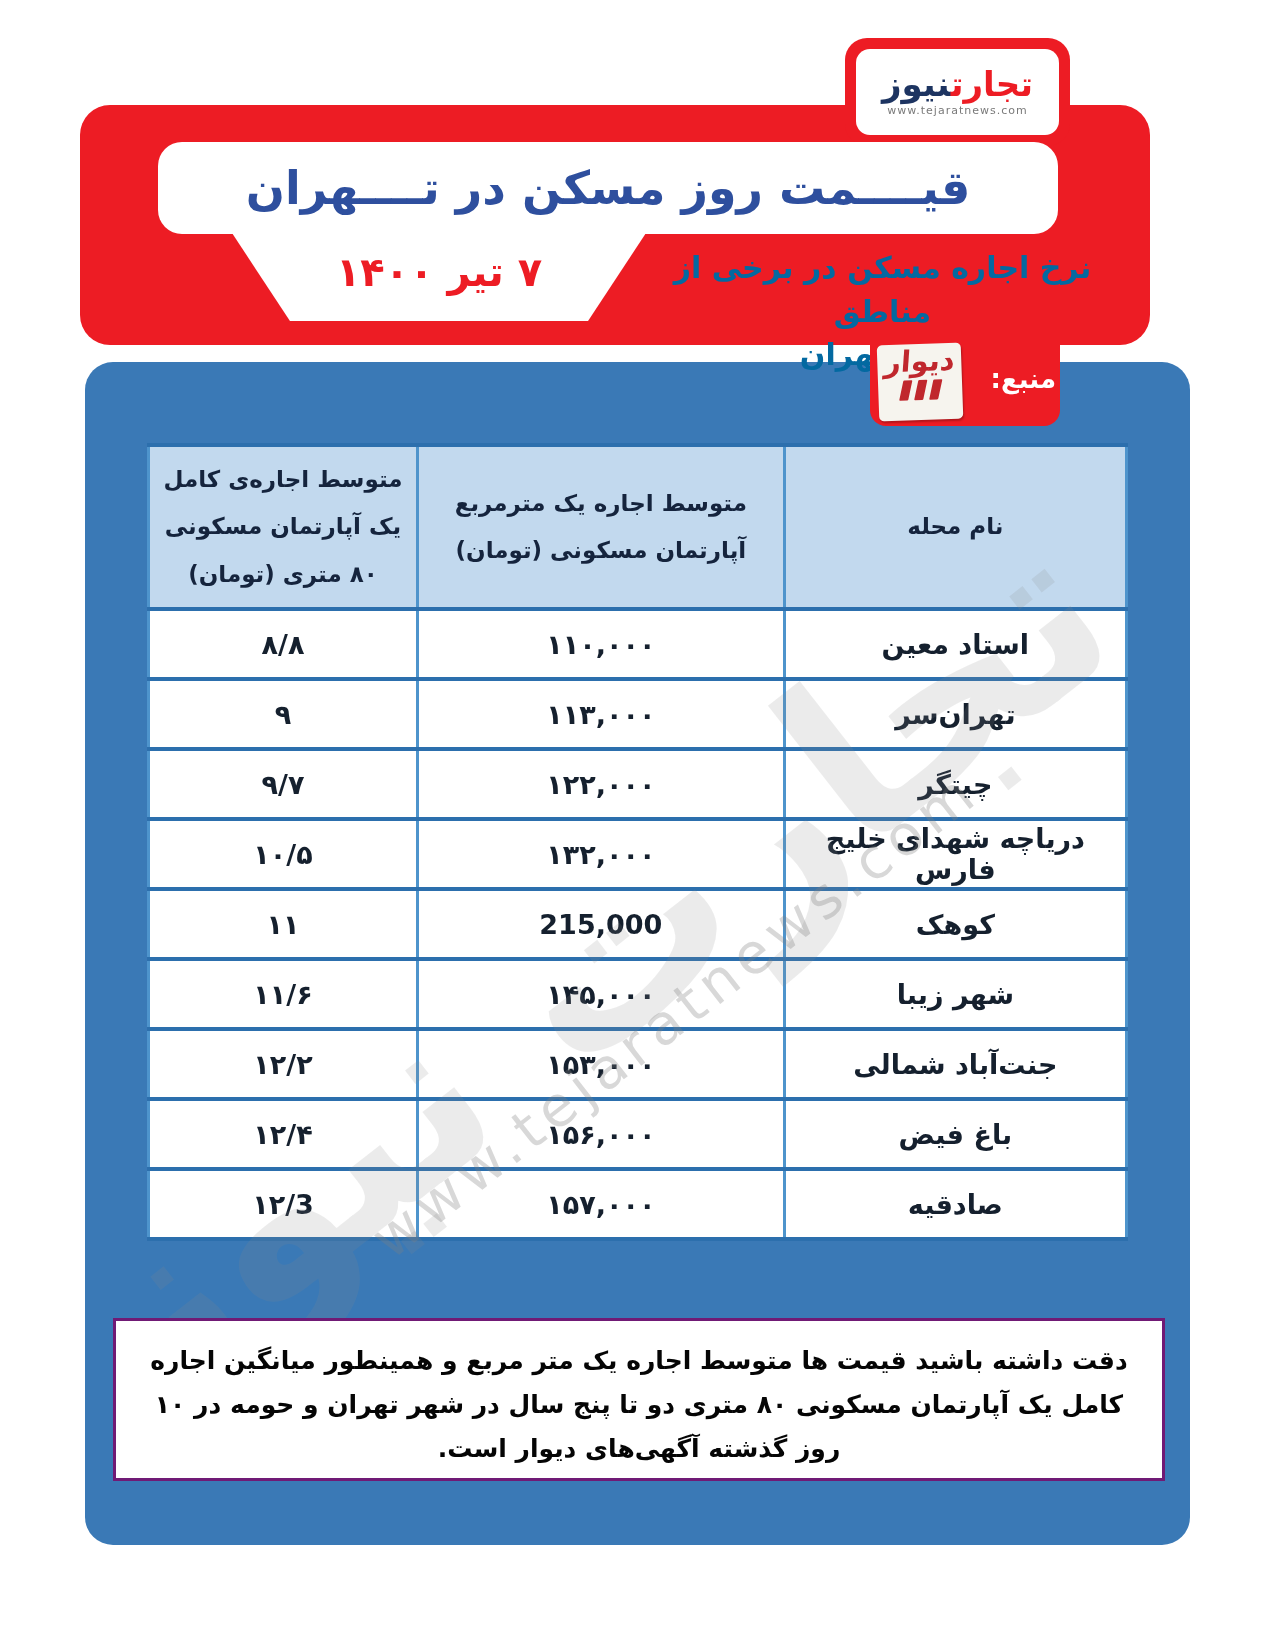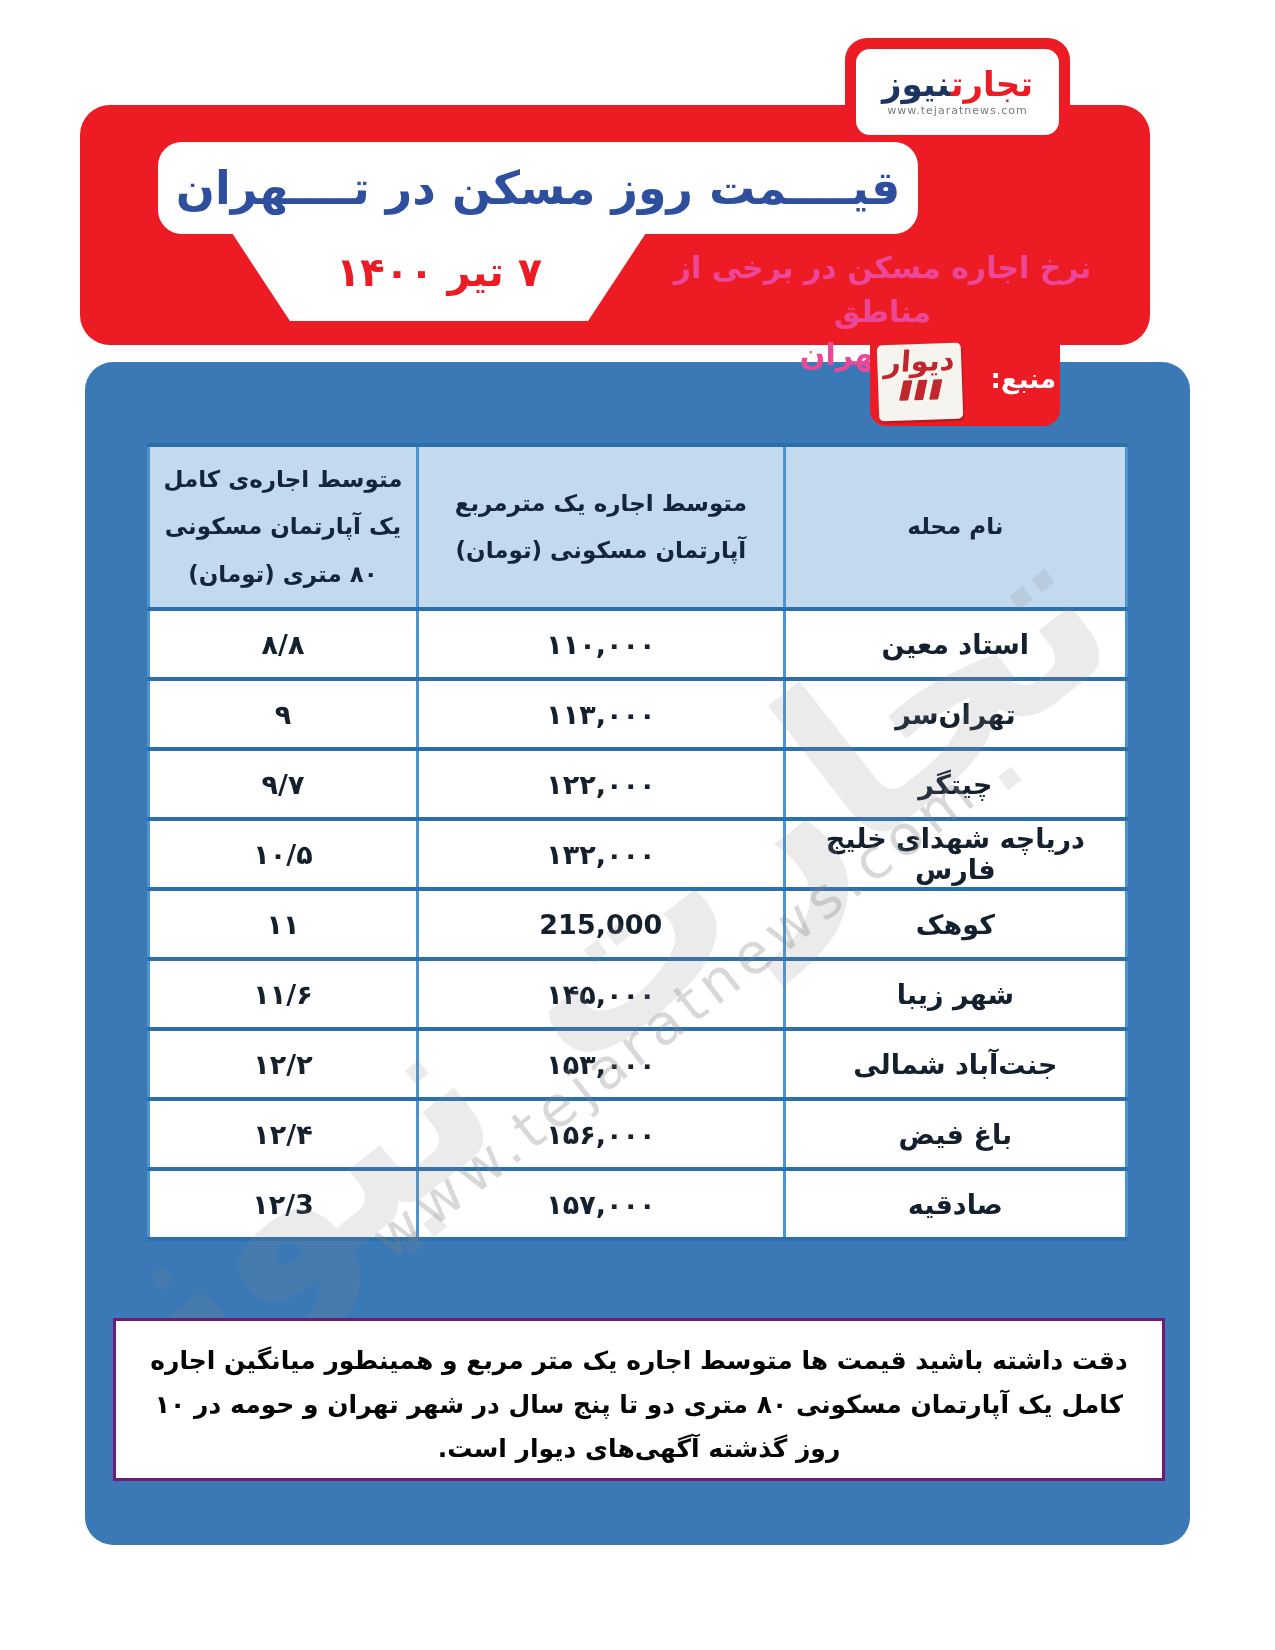--- a/index.html
+++ b/index.html
@@ -22,35 +22,35 @@
   .logo-inner{
     width:203px;height:86px;background:#ffffff;border-radius:14px;
     display:flex;flex-direction:column;align-items:center;justify-content:center;
   }
   .logo-line{direction:rtl;font-weight:700;font-size:34px;line-height:1;letter-spacing:-1px;}
   .logo-red{color:#ed1c24;}
   .logo-navy{color:#1d3461;}
   .logo-url{font-size:11px;color:#7a7a7a;letter-spacing:1px;margin-top:3px;}
 
   .title-box{
-    left:158px;top:142px;width:760px;height:92px;background:#ffffff;border-radius:24px;
+    left:158px;top:142px;width:900px;height:92px;background:#ffffff;border-radius:24px;
     z-index:3;display:flex;align-items:center;justify-content:center;
   }
   .main-title{
     direction:rtl;color:#2e4f9e;font-size:46px;font-weight:700;white-space:nowrap;
   }
   .date-tab{
     left:232px;top:233px;width:414px;height:88px;background:#ffffff;z-index:3;
     clip-path:polygon(0 0,100% 0,86% 100%,14% 100%);
     display:flex;align-items:center;justify-content:center;
   }
   .date-text{direction:rtl;color:#ed1c24;font-size:40px;font-weight:700;padding-bottom:10px;}
   .subtitle{
     left:630px;top:246px;width:505px;z-index:3;direction:rtl;text-align:center;
-    color:#ec4899;font-size:30px;font-weight:700;line-height:1.45;
+    color:#0369a1;font-size:30px;font-weight:700;line-height:1.45;
   }
 
   
   .source-tab{
     left:870px;top:332px;width:190px;height:94px;background:#ed1c24;
     border-radius:0 0 16px 16px;z-index:7;
   }
   .source-label{
     position:absolute;right:4px;top:32px;color:#ffffff;
     font-size:26px;font-weight:700;direction:rtl;

